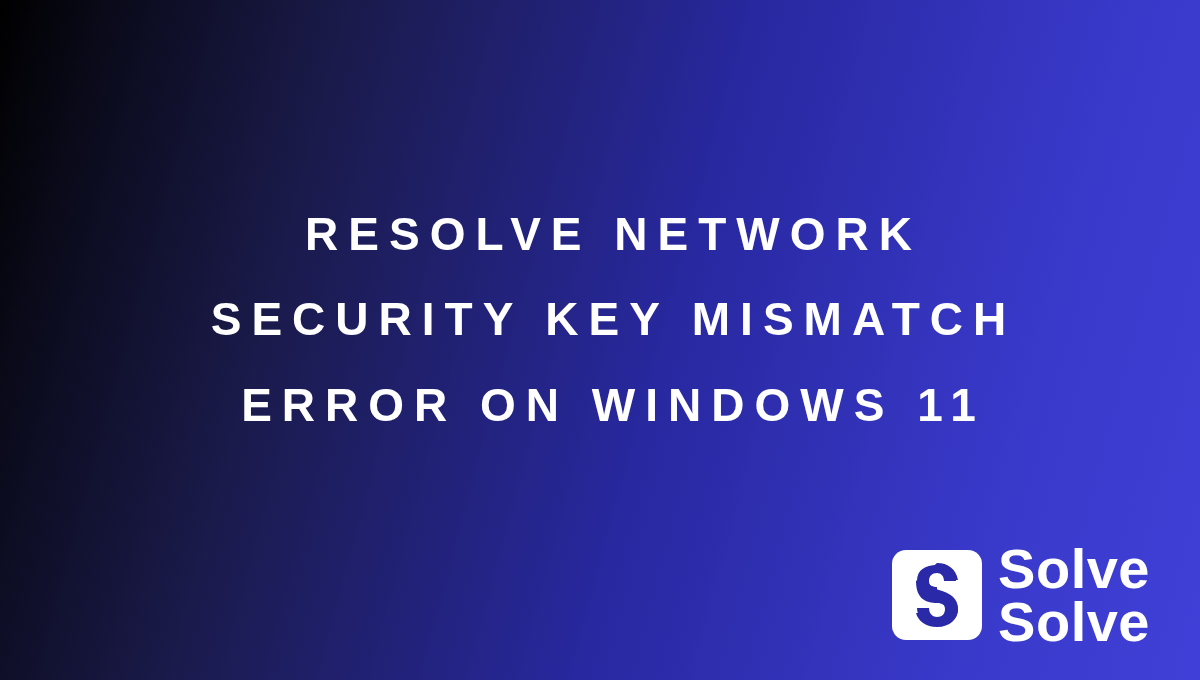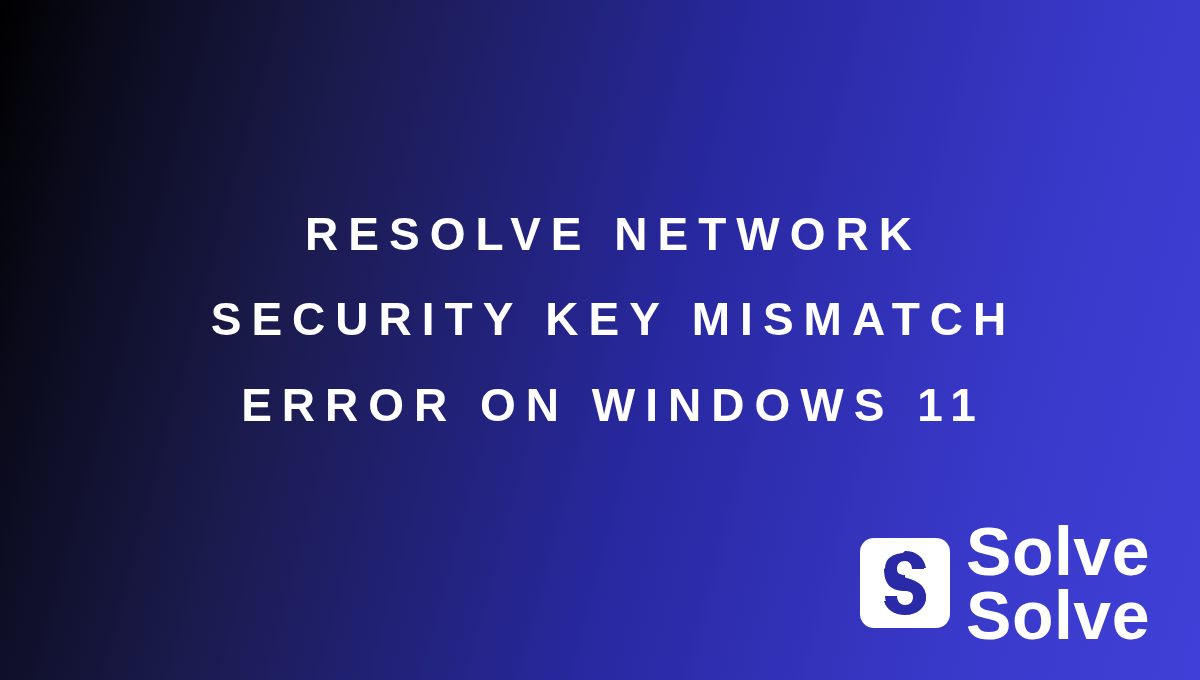--- a/index.html
+++ b/index.html
@@ -59,21 +59,21 @@
       position: relative;
     }
     
     .logo-mark svg {
       width: 62px;
       height: 72px;
     }
     
     .logo-text {
       color: #ffffff;
-      font-size: 68px;
+      font-size: 56px;
       font-weight: 700;
       line-height: 0.95;
       letter-spacing: 0.5px;
     }
   </style>
 </head>
 <body>
 
 <div class="banner">
 

